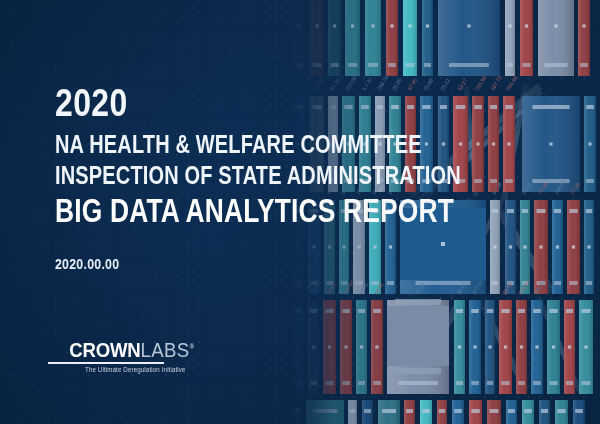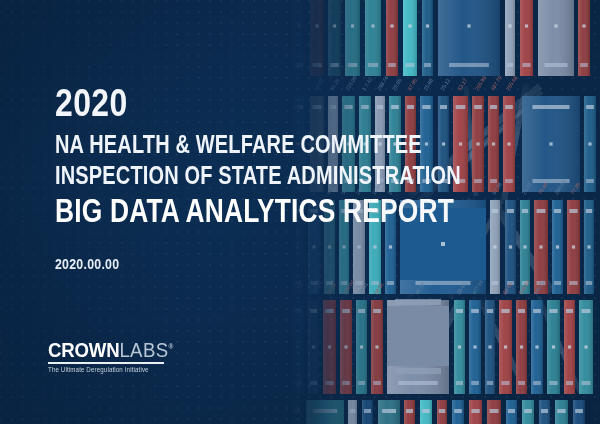--- a/index.html
+++ b/index.html
@@ -44,20 +44,21 @@
   }
   .graphic svg{display:block;}
 
   
   .text-col{
     position:absolute;
     left:55px;top:0;
     width:400px;height:424px;
     z-index:6;
     pointer-events:none;
+    text-align:center;
   }
   .text-col > *{pointer-events:auto;}
 
   .year{
     position:absolute;top:84px;left:0;
     font-size:38px;line-height:1;
     font-weight:700;
     color:#f2f6fa;
     letter-spacing:.5px;
     transform:scaleX(.84);

